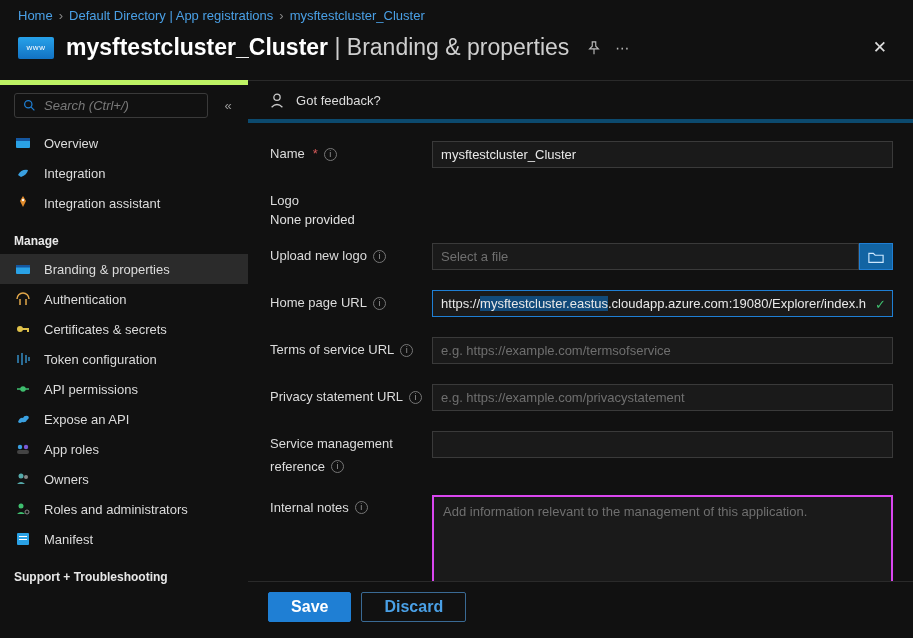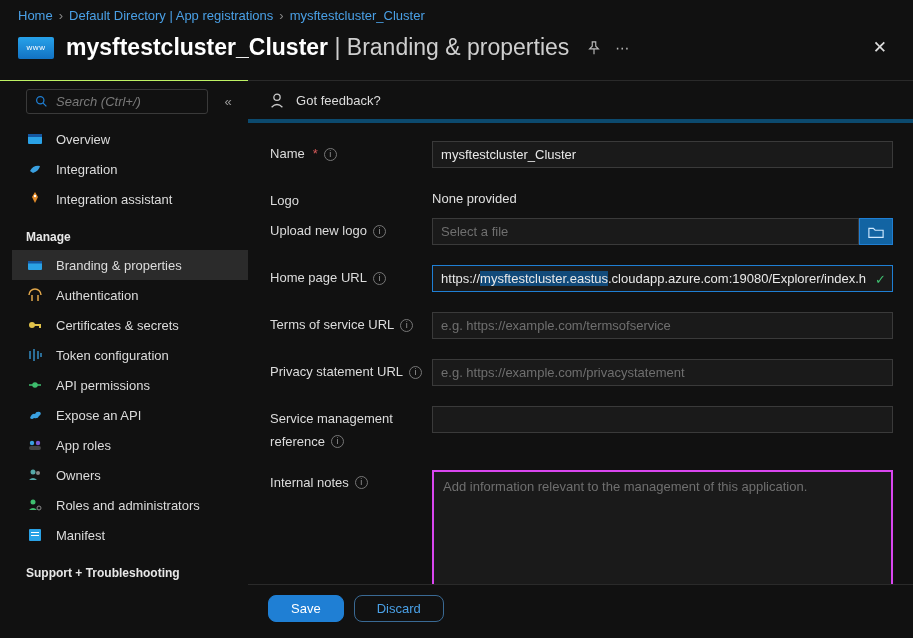--- a/index.html
+++ b/index.html
@@ -64,24 +64,23 @@
   }
 
   .body {
     display: flex;
     height: calc(100% - 86px);
   }
 
   
   .sidebar {
     width: 262px;
-    border-top: 1px solid #bef264;
+    border-top: 5px solid #bef264;
     padding-top: 6px;
     overflow-y: auto;
-    padding-left: 12px;
   }
   .search-row {
     display: flex; align-items: center;
     padding: 0 6px 0 14px;
     margin: 2px 0 10px 0;
     gap: 6px;
   }
   .search-box {
     flex: 1;
     display: flex; align-items: center; gap: 8px;
@@ -132,21 +131,21 @@
   .form-area {
     flex: 1;
     overflow-y: auto;
     padding: 18px 20px 10px 22px;
   }
   .form-row {
     display: flex;
     align-items: flex-start;
     margin-bottom: 20px;
   }
-  .form-row.compact { margin-bottom: 9px; }
+  .form-row.compact { margin-bottom: 16px; flex-direction: column; }
   .form-label {
     width: 162px;
     min-width: 162px;
     color: #dcdcdc;
     display: flex; align-items: center; gap: 6px;
     padding-top: 5px;
     font-size: 13px;
     line-height: 1.25;
   }
   .form-label .req { color: #d65a5a; margin-left:2px; }
@@ -208,23 +207,24 @@
   .url-sel { background: #114a7a; }
 
   
   .bottombar {
     border-top: 1px solid #2a2a2a;
     padding: 10px 20px;
     display: flex; gap: 10px;
   }
   .btn {
     padding: 5px 22px;
-    font-size: 13px;
+    font-size: 16px;
     cursor: pointer;
-    border-radius: 8px;
+    border-radius: 2px;
+    font-weight: bold;
   }
   .btn-primary { background: #1f7fd4; color: #fff; border: 1px solid #1f7fd4; }
   .btn-secondary { background: transparent; color: #4aa0e6; border: 1px solid #3a6a94; }
 
   
   svg { display:block; }
 </style>
 </head>
 <body>
 

